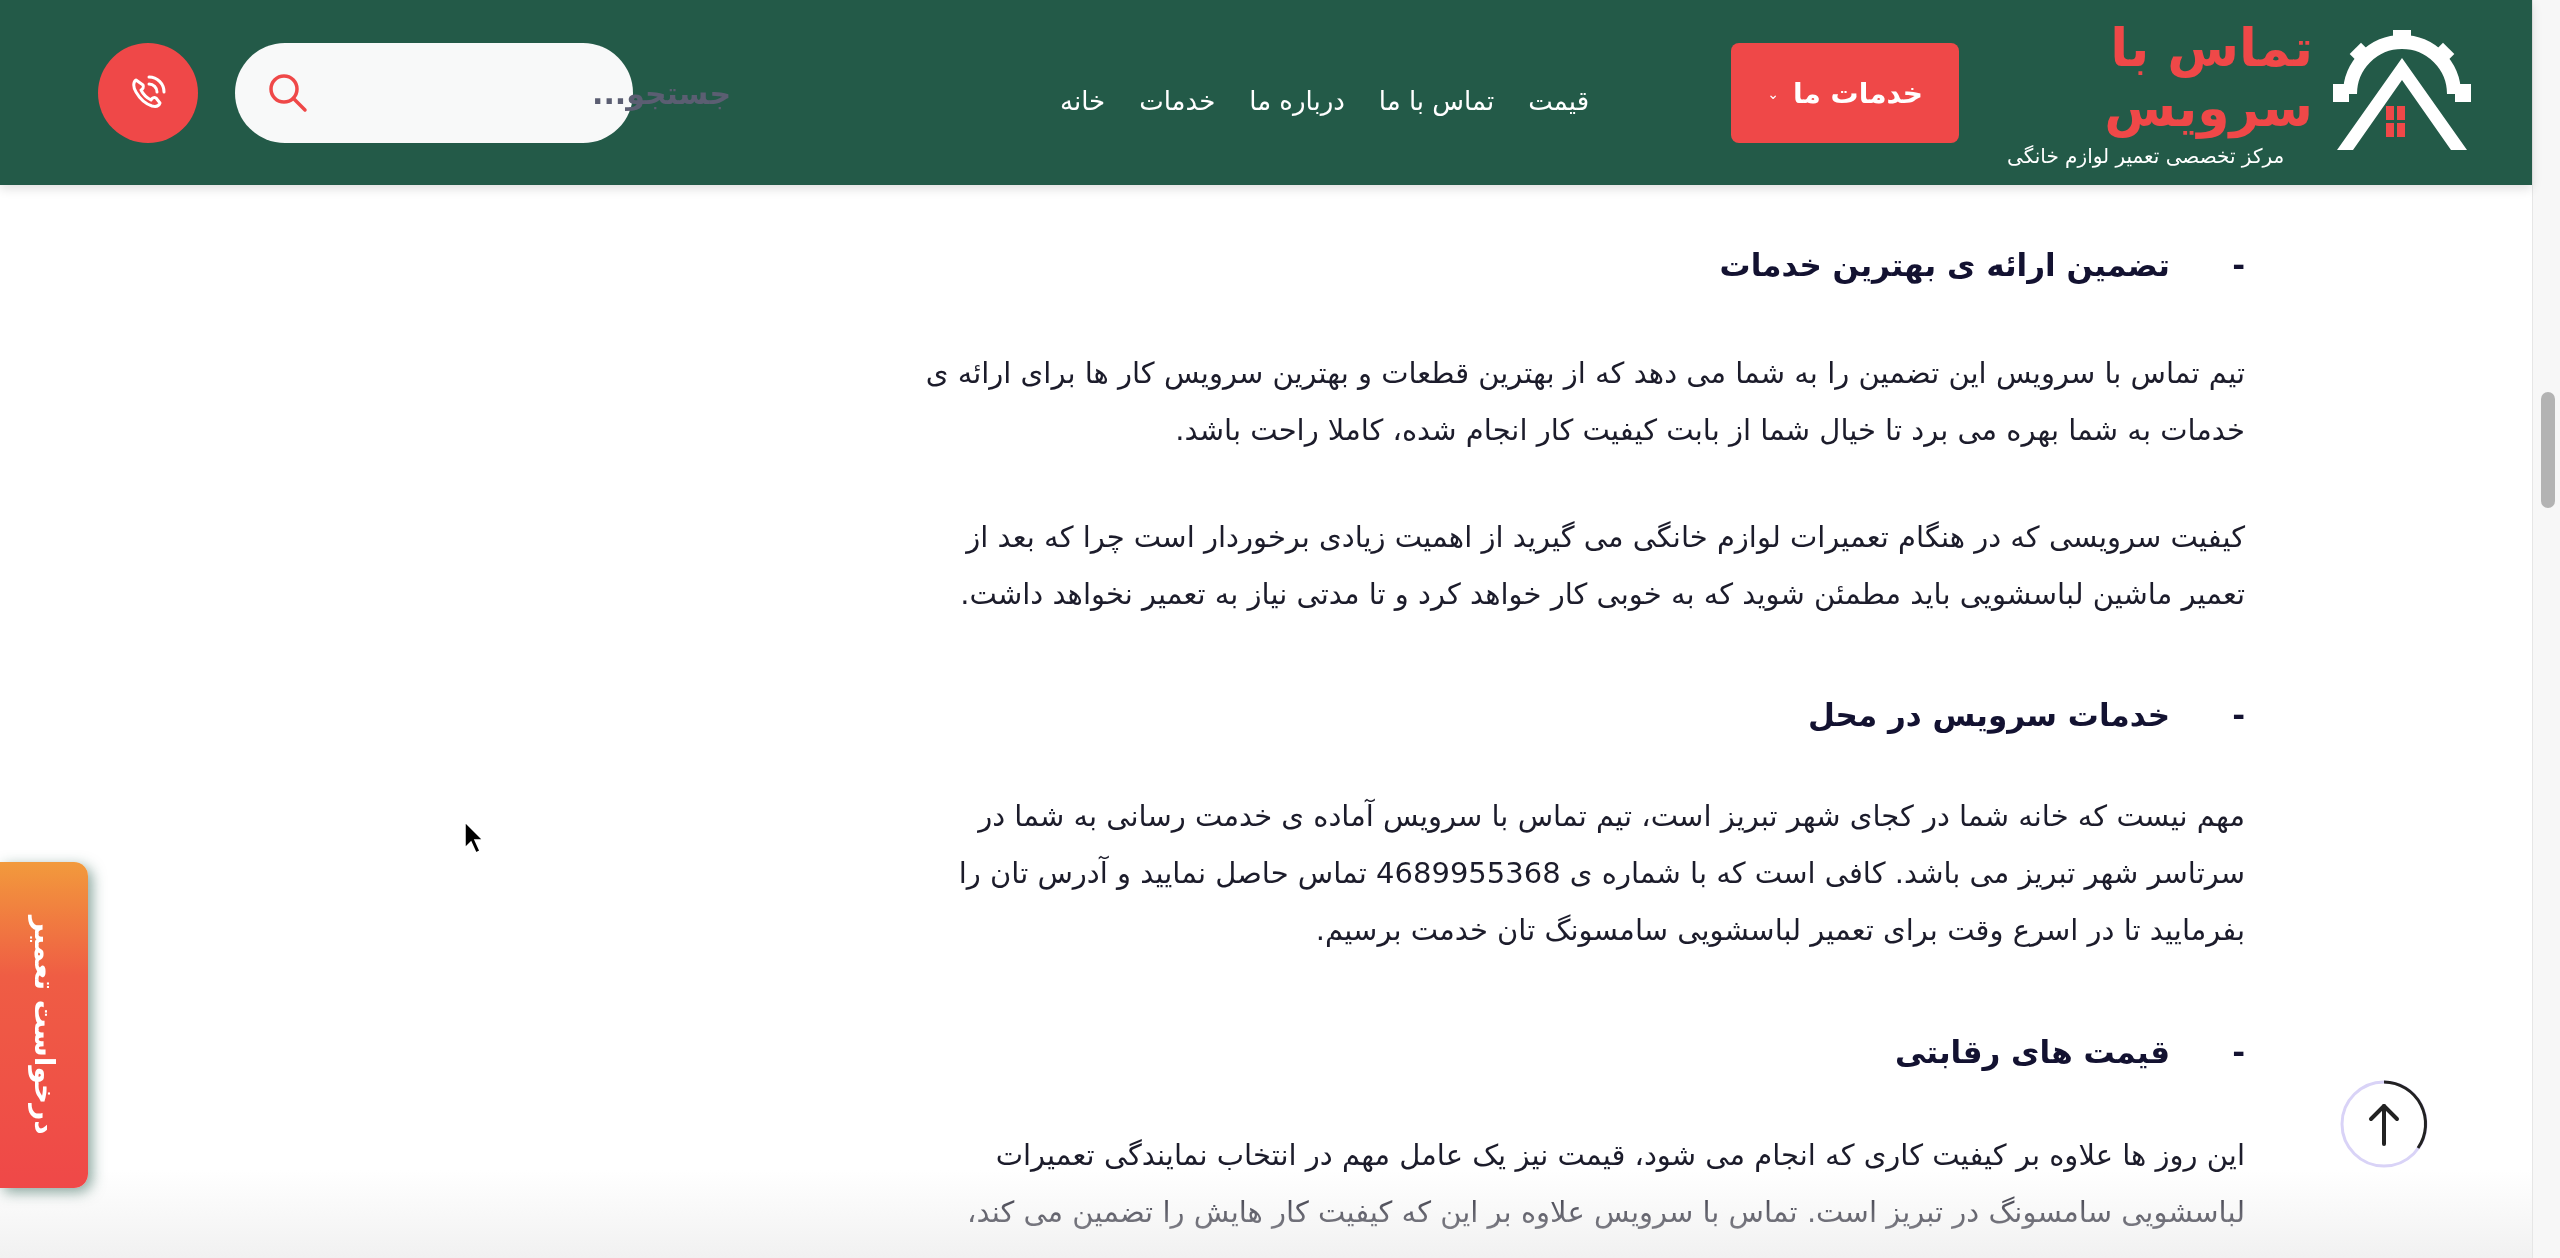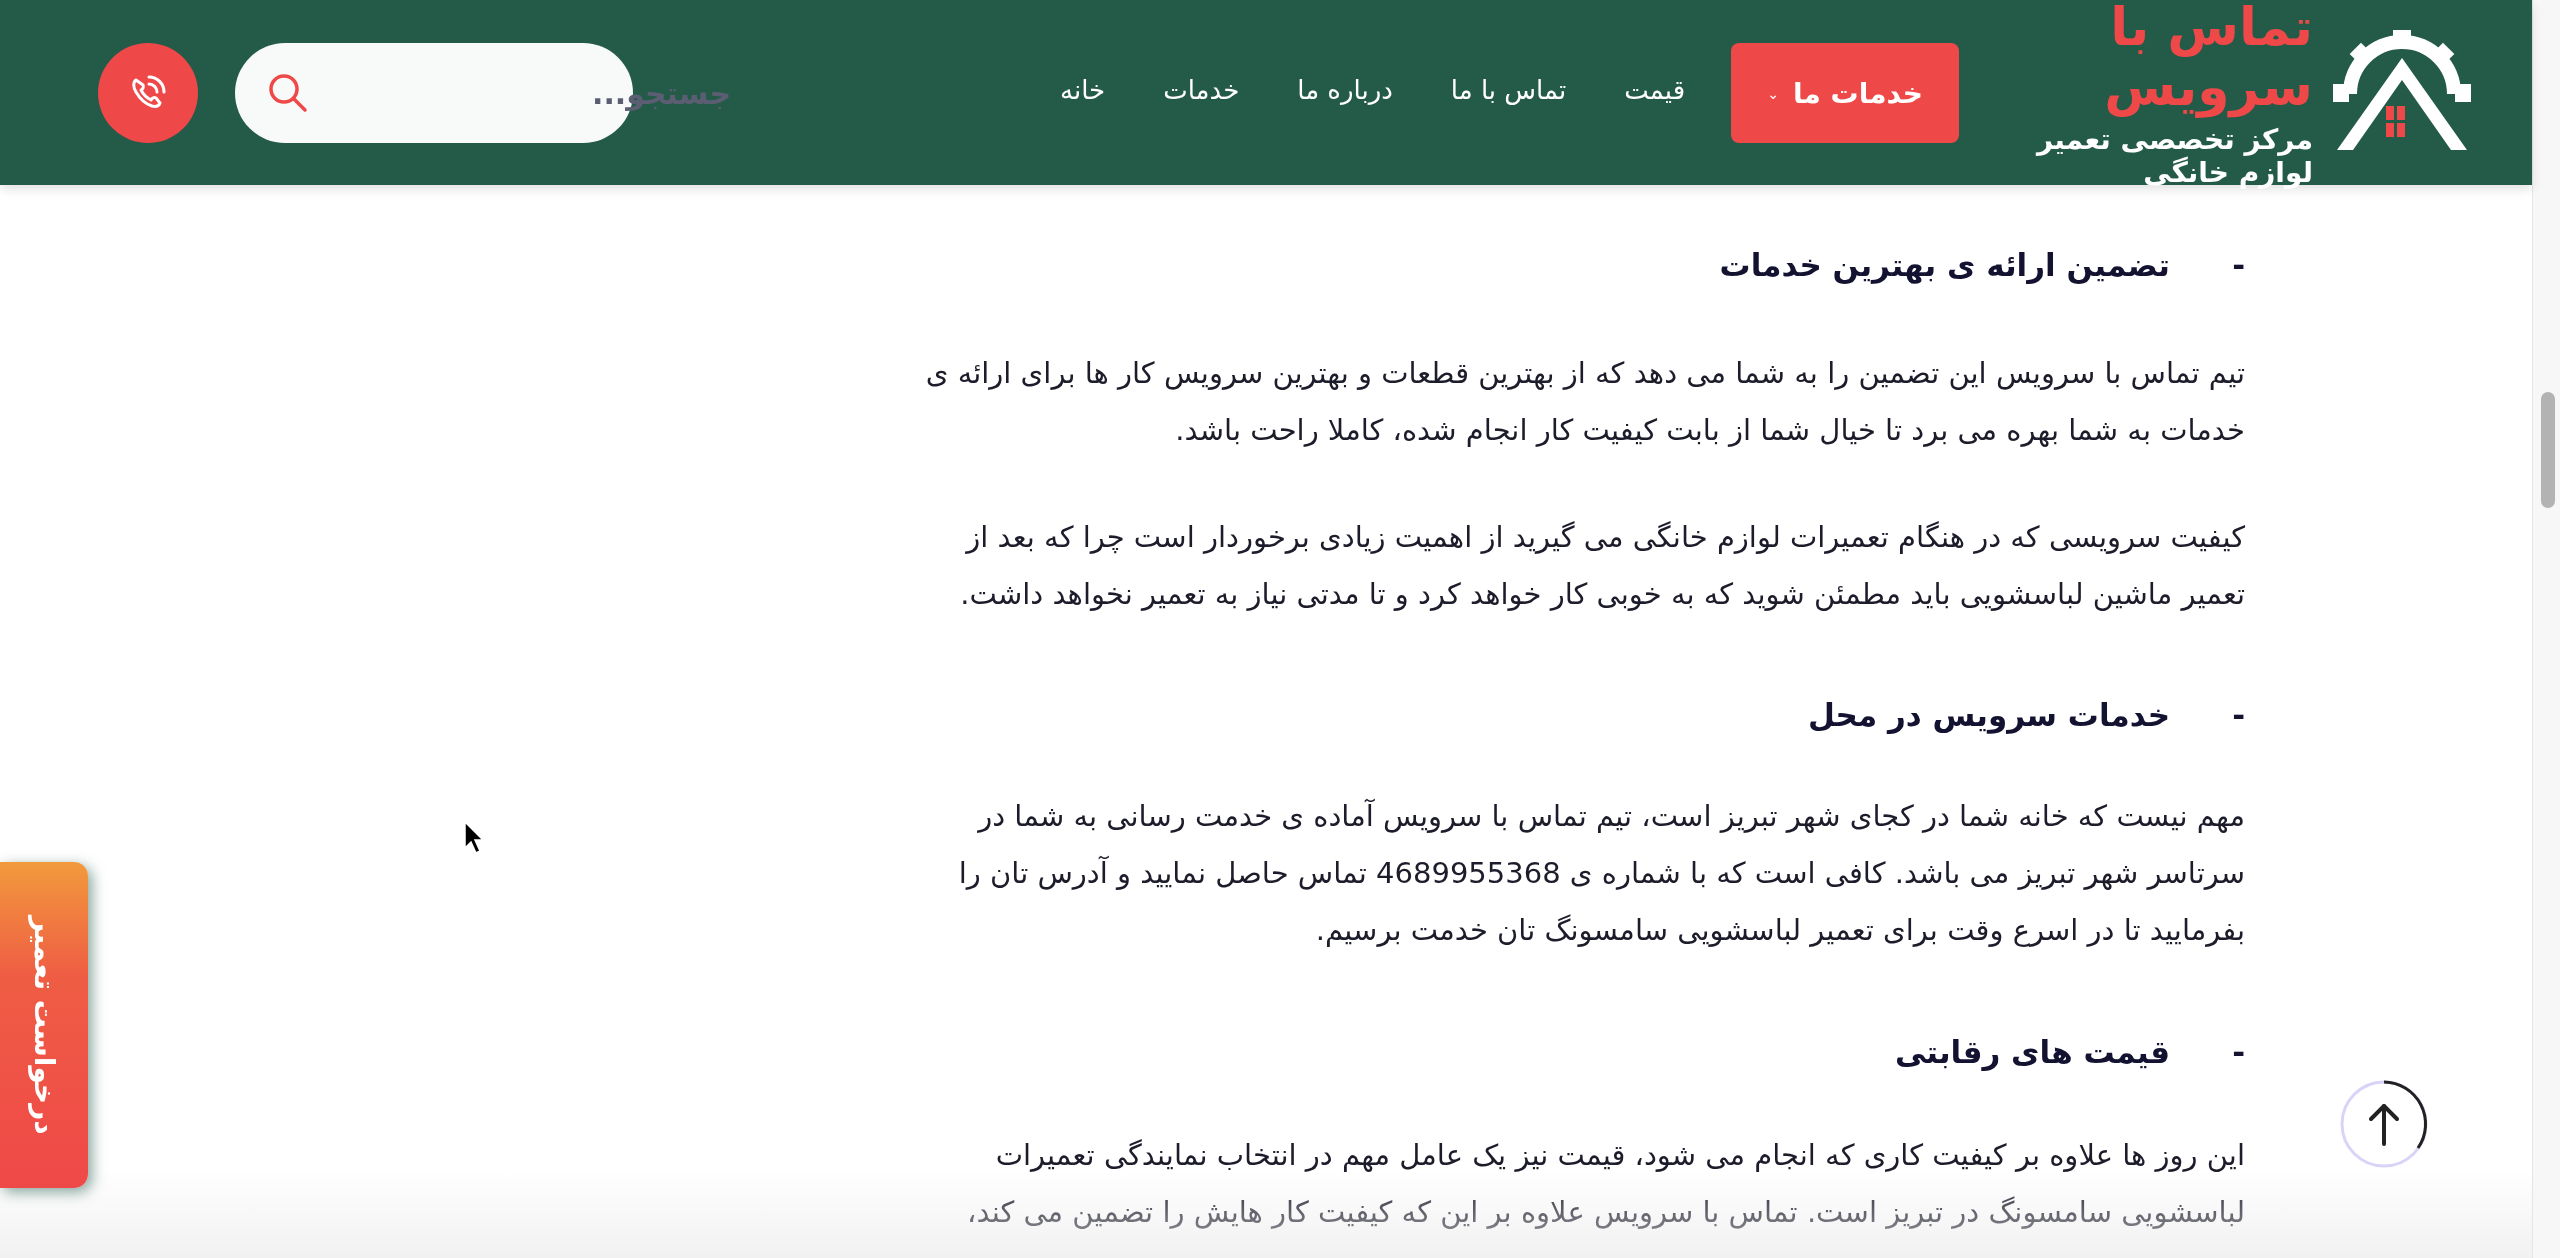--- a/index.html
+++ b/index.html
@@ -20,34 +20,34 @@
     .logo {
       position: absolute; right: 55px; top: 28px; width: 470px; height: 130px;
       display: flex; flex-direction: row-reverse; align-items: center; gap: 14px;
     }
     .logo-mark { width: 150px; height: 130px; flex: 0 0 auto; }
     .logo-text { display: flex; flex-direction: column; align-items: flex-end; direction: rtl; }
     .logo-title {
       color: #ef4848; font-weight: bold; font-size: 52px; line-height: 60px;
       letter-spacing: -1px;
     }
-    .logo-sub { color: #ffffff; font-weight: bold; font-size: 28px; margin-top: 6px; }
+    .logo-sub { color: #ffffff; font-weight: normal; font-size: 20px; margin-top: 6px; }
 
     .services-btn {
       position: absolute; left: 1731px; top: 43px; width: 228px; height: 100px;
       background: #ef4848; border-radius: 8px;
       display: flex; align-items: center; justify-content: center; gap: 14px;
       direction: rtl; cursor: pointer;
     }
     .services-btn .label { color: #ffffff; font-weight: bold; font-size: 28px; }
     .services-btn .chev { color: #fff; font-size: 14px; margin-top: 2px; }
 
     .nav {
-      position: absolute; left: 1060px; top: 62px; height: 56px;
-      display: flex; flex-direction: row-reverse; align-items: center; gap: 58px;
+      position: absolute; left: 1060px; top: 73px; height: 56px;
+      display: flex; flex-direction: row-reverse; align-items: center; gap: 34px;
       direction: rtl;
     }
     .nav a { color: #ffffff; font-size: 26px; text-decoration: none; white-space: nowrap; }
 
     .search {
       position: absolute; left: 235px; top: 43px; width: 398px; height: 100px;
       background: #f8f9f9; border-radius: 50px;
       display: flex; align-items: center; padding: 0 40px 0 28px;
     }
     .search-icon { width: 50px; height: 50px; flex: 0 0 auto; }

